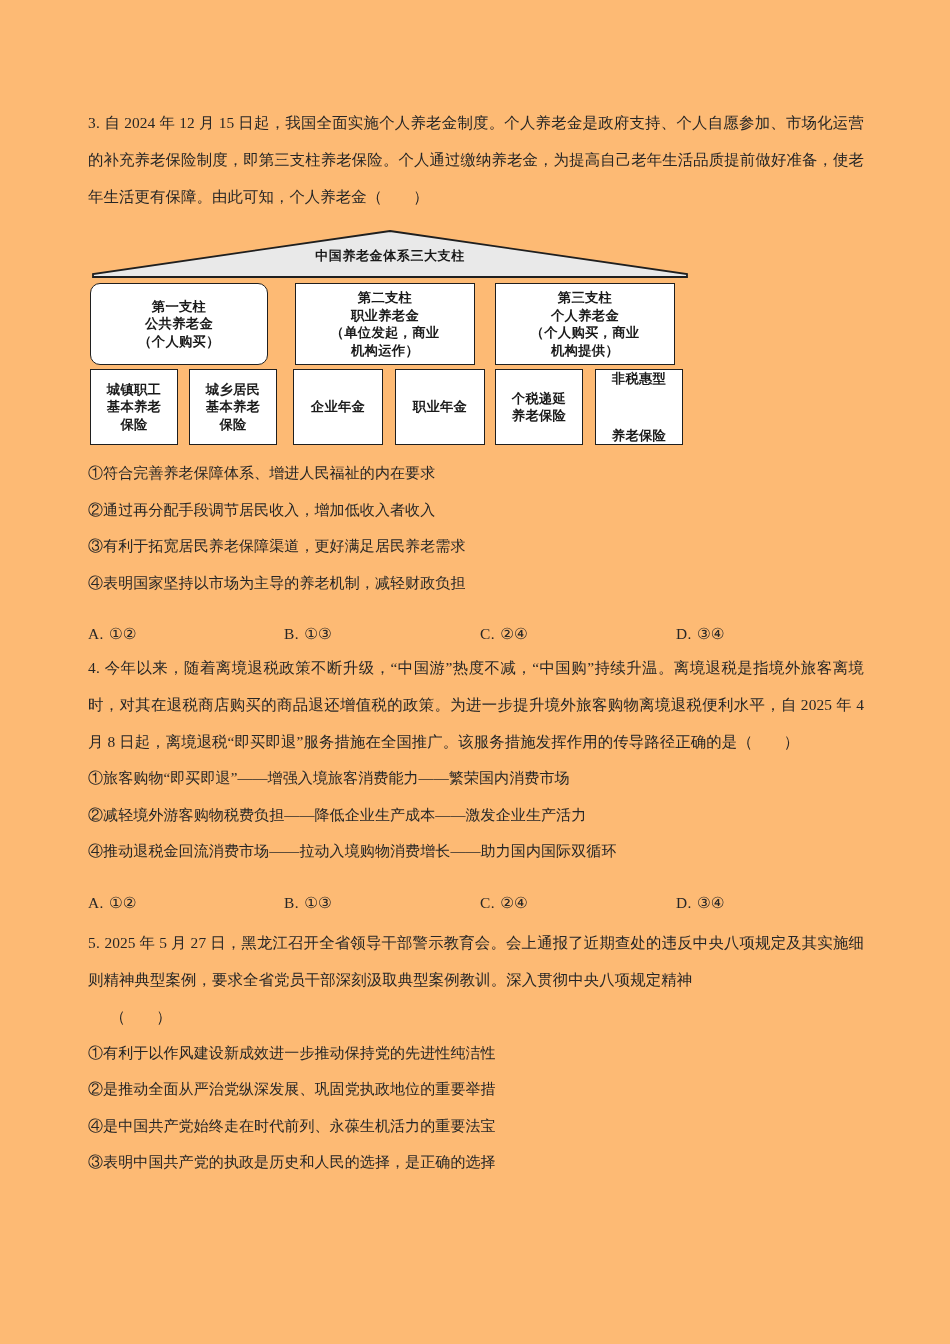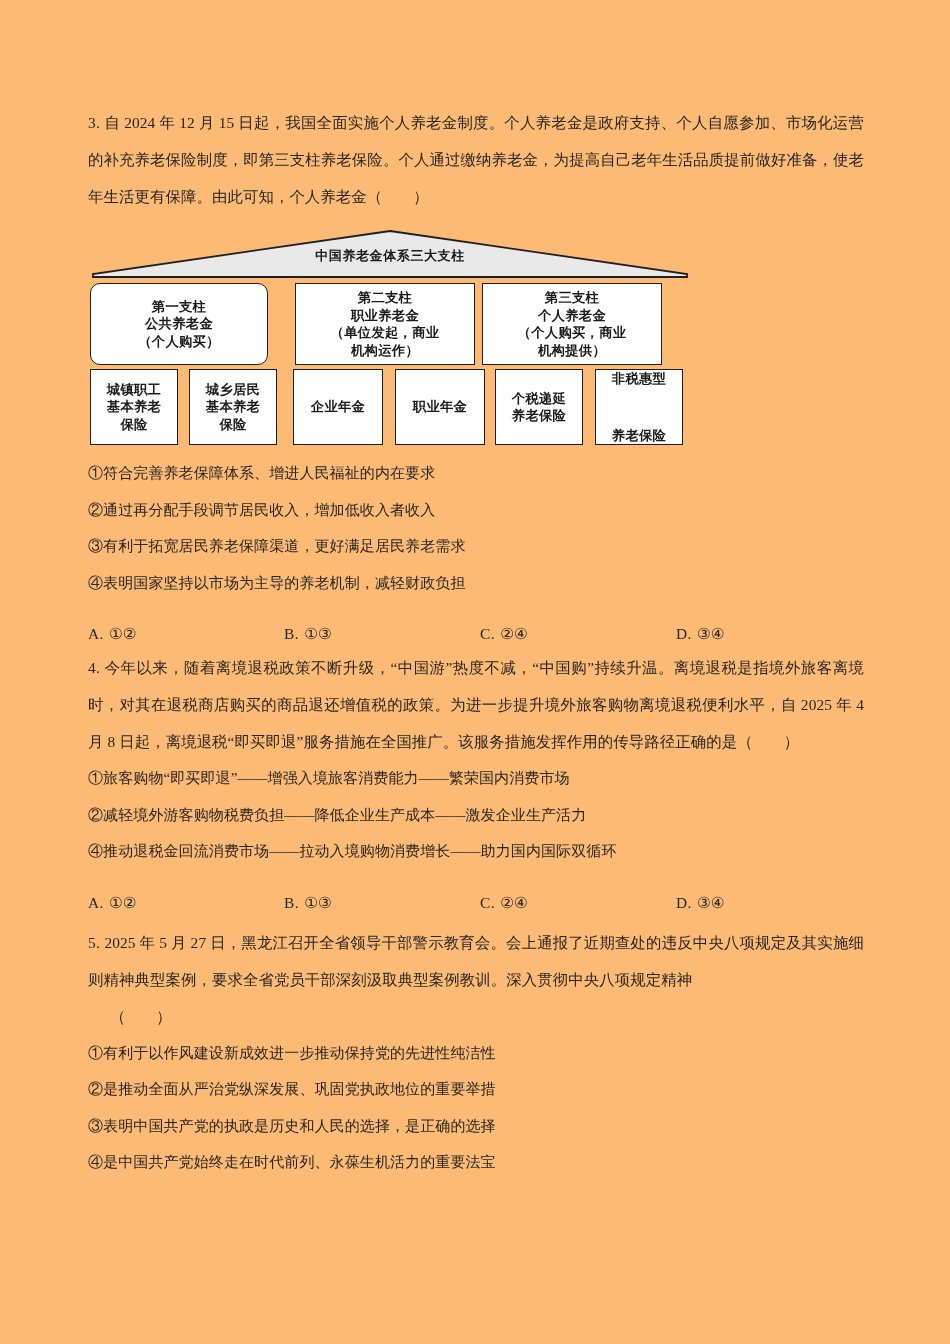--- a/index.html
+++ b/index.html
@@ -183,21 +183,21 @@
             <div class="pline">第一支柱</div>
             <div class="pline">公共养老金</div>
             <div class="pline">（个人购买）</div>
           </div>
           <div class="pillar" style="left:205px;width:180px;">
             <div class="pline">第二支柱</div>
             <div class="pline">职业养老金</div>
             <div class="pline">（单位发起，商业</div>
             <div class="pline">机构运作）</div>
           </div>
-          <div class="pillar" style="left:392px;width:180px;">
+          <div class="pillar" style="left:405px;width:180px;">
             <div class="pline">第三支柱</div>
             <div class="pline">个人养老金</div>
             <div class="pline">（个人购买，商业</div>
             <div class="pline">机构提供）</div>
           </div>
         </div>
 
         <div class="base-row">
           <div class="basebox" style="left:0px;width:88px;">
             <div class="bline">城镇职工</div>
@@ -257,18 +257,18 @@
     </div>
 
     <div class="spacer-14"></div>
 
     <div class="question">
       <div class="qstem"><span class="qnum">5.</span> <span>2025 年 5 月 27 日，黑龙江召开全省领导干部警示教育会。会上通报了近期查处的违反中央八项规定及其实施细则精神典型案例，要求全省党员干部深刻汲取典型案例教训。深入贯彻中央八项规定精神</span></div>
       <div class="paren-line">（　　）</div>
 
       <div class="stmt">①有利于以作风建设新成效进一步推动保持党的先进性纯洁性</div>
       <div class="stmt">②是推动全面从严治党纵深发展、巩固党执政地位的重要举措</div>
+      <div class="stmt">④是中国共产党始终走在时代前列、永葆生机活力的重要法宝</div>
       <div class="stmt">③表明中国共产党的执政是历史和人民的选择，是正确的选择</div>
-      <div class="stmt">④是中国共产党始终走在时代前列、永葆生机活力的重要法宝</div>
     </div>
 
   </div>
 </div>
 
 </body></html>

